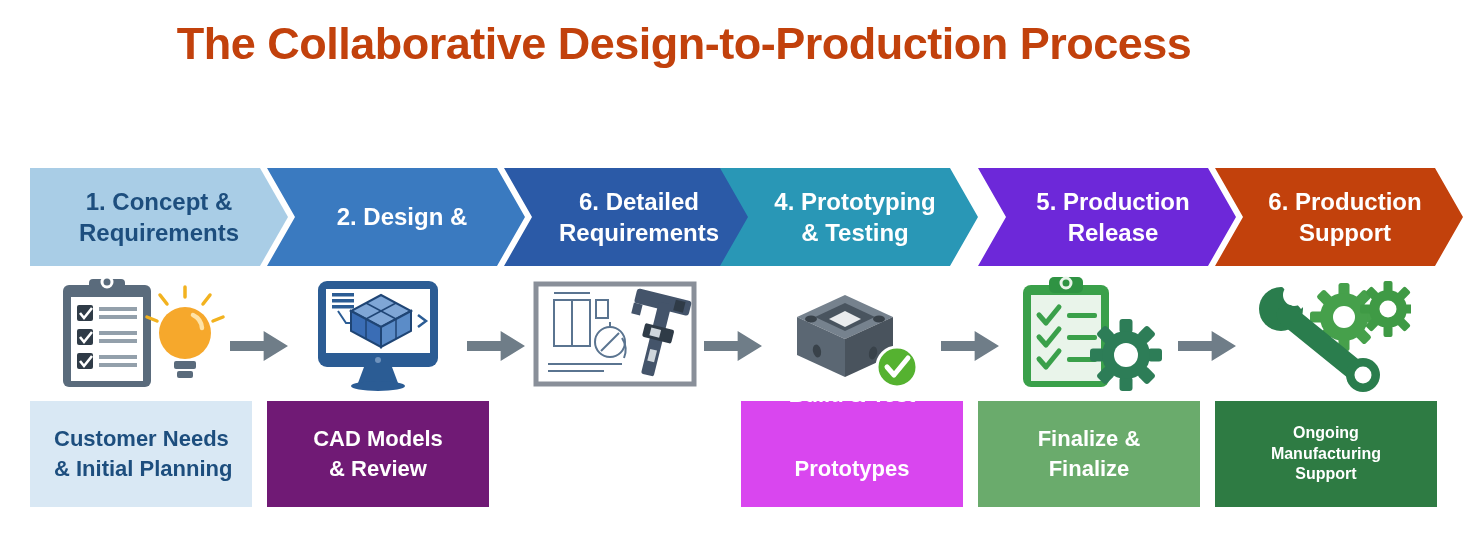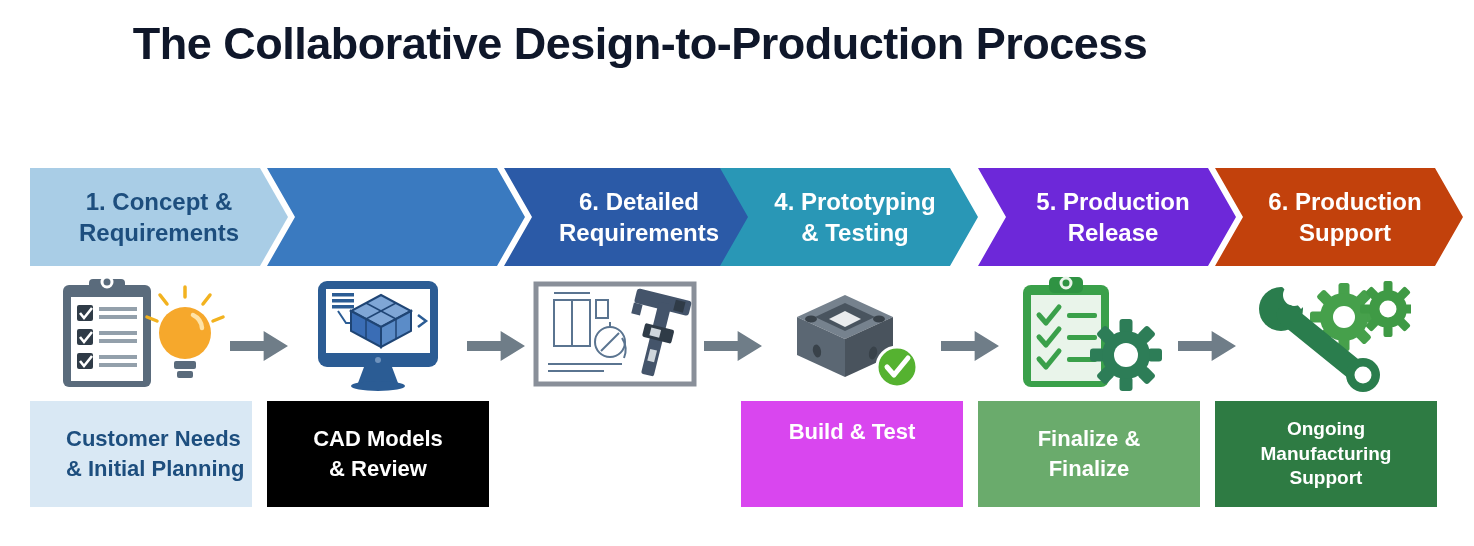--- a/index.html
+++ b/index.html
@@ -23,39 +23,40 @@
   .chev:not(.first){padding-left:12px;box-sizing:border-box;}
   .icon-cell{
     position:absolute;top:272px;height:124px;width:222px;
     display:flex;align-items:center;justify-content:center;
   }
   .box{
     position:absolute;top:401px;height:106px;width:222px;
     display:flex;flex-direction:column;justify-content:center;align-items:center;
     font-weight:bold;font-size:22px;line-height:1.35;text-align:center;
   }
-  .box.align-left{align-items:flex-start;text-align:left;padding-left:36px;box-sizing:border-box;}
-  .box.compact{font-size:19px;line-height:1.3;}
+  .box.align-left{align-items:flex-start;text-align:left;padding-left:24px;box-sizing:border-box;}
+  .box.compact{font-size:16px;line-height:1.3;}
   .flow-arrow{
     position:absolute;top:331px;width:58px;height:30px;
     clip-path:polygon(0 33%, 58% 33%, 58% 0, 100% 50%, 58% 100%, 58% 67%, 0 67%);
   }
 </style>
 </head>
 <body>
 
 <div class="stage">
 
-  <div class="title" style="color: #0f172a;">The Collaborative Design-to-Production Process</div>
+  <div class="title" style="color: #c2410c; padding-left: 44px;">The Collaborative Design-to-Production Process</div>
 
   <div class="chev first" style="left: 30px; width: 258px; background: rgb(169, 205, 230); color: rgb(29, 78, 126);">
     <span>1. Concept &amp;</span>
     <span>Requirements</span>
   </div>
   <div class="chev" style="left: 267px; width: 258px; background: rgb(58, 122, 192); color: rgb(255, 255, 255);">
+    <span>2. Design &amp;</span>
   </div>
   <div class="chev" style="left: 504px; width: 258px; background: rgb(43, 90, 167); color: rgb(255, 255, 255);">
     <span>6. Detailed</span>
     <span>Requirements</span>
   </div>
   <div class="chev" style="left: 720px; width: 258px; background: rgb(41, 151, 182); color: rgb(255, 255, 255);">
     <span>4. Prototyping</span>
     <span>&amp; Testing</span>
   </div>
   <div class="chev" style="left: 978px; width: 258px; background: #6d28d9; color: rgb(255, 255, 255);">
@@ -232,27 +233,28 @@
   <div class="flow-arrow" style="left: 467px; background: rgb(111, 125, 136);"></div>
   <div class="flow-arrow" style="left: 704px; background: rgb(111, 125, 136);"></div>
   <div class="flow-arrow" style="left: 941px; background: rgb(111, 125, 136);"></div>
   <div class="flow-arrow" style="left: 1178px; background: rgb(111, 125, 136);"></div>
 
   <div class="box align-left" style="left: 30px; background: rgb(217, 232, 244); color: rgb(29, 78, 126);">
     <span>Customer Needs</span>
     <span>&amp; Initial Planning</span>
     <span></span>
   </div>
-  <div class="box" style="left: 267px; background: #000000; color: rgb(255, 255, 255);">
+  <div class="box" style="left: 267px; background: #701a75; color: rgb(255, 255, 255);">
     <span>CAD Models</span>
     <span>&amp; Review</span>
     <span></span>
   </div>
   <div class="box" style="left: 741px; background: #d946ef; color: rgb(255, 255, 255); gap: 44px;">
     <span>Build &amp; Test</span>
+    <span>Prototypes</span>
     <span></span>
   </div>
   <div class="box" style="left: 978px; background: rgb(106, 171, 108); color: rgb(255, 255, 255);">
     <span>Finalize &amp;</span>
     <span>Finalize</span>
     <span></span>
   </div>
   <div class="box compact" style="left: 1215px; background: rgb(46, 123, 67); color: rgb(255, 255, 255);">
     <span>Ongoing</span>
     <span>Manufacturing</span>

